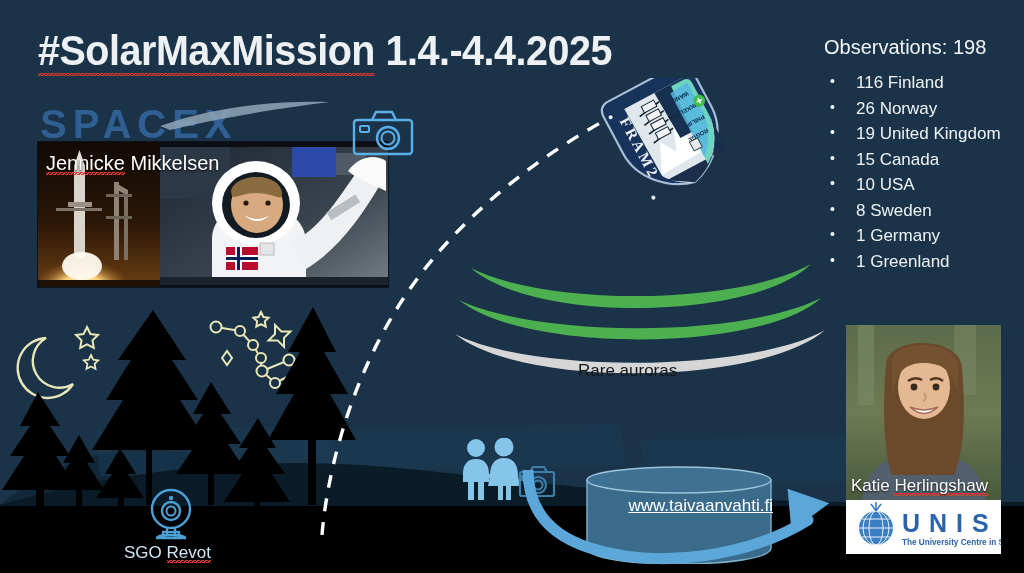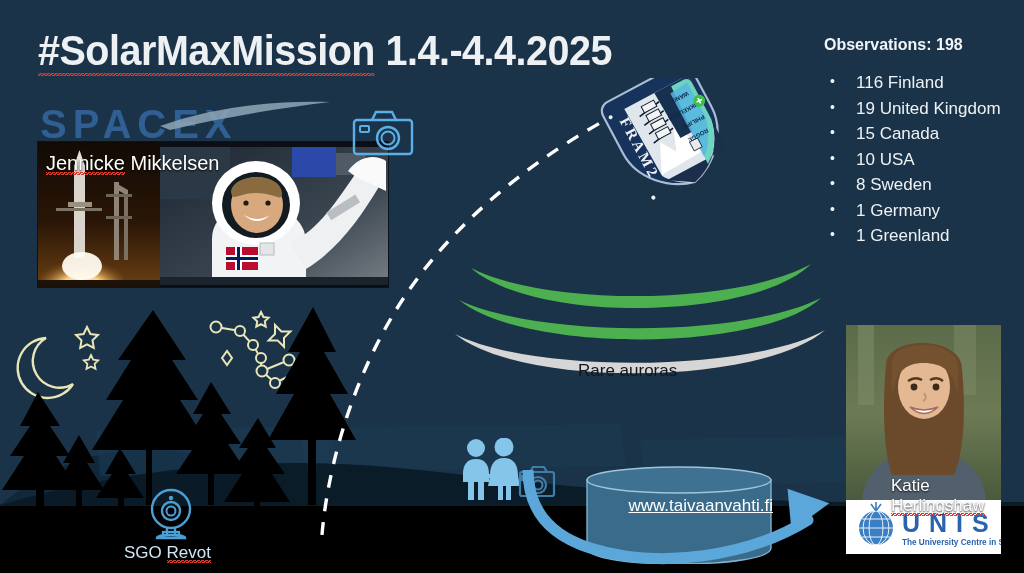--- a/index.html
+++ b/index.html
@@ -28,21 +28,21 @@
     padding-bottom:2px;
   }
   .spell2{
     background-image:repeating-linear-gradient(135deg,#e0392b 0,#e0392b 1px,transparent 1px,transparent 2px,#e0392b 2px,#e0392b 3px,transparent 3px,transparent 4px);
     background-repeat:repeat-x;background-size:4px 3px;background-position:0 100%;
     padding-bottom:1px;
   }
 
   
   .obs-title{
-    position:absolute;left:824px;top:36px;font-size:16px;font-weight:bold;color:#f2f5f7;
+    position:absolute;left:824px;top:36px;font-size:20px;font-weight:normal;color:#f2f5f7;
   }
   .obs-list{position:absolute;left:824px;top:70px;width:200px;margin:0;padding:0;list-style:none;}
   .obs-list li{
     position:relative;font-size:17px;color:#eef2f5;line-height:25.5px;padding-left:32px;white-space:nowrap;
   }
   .obs-list li::before{
     content:"\2022";position:absolute;left:6px;top:-1px;font-size:14px;color:#eef2f5;
   }
 
   
@@ -85,21 +85,20 @@
   .db-text .url{text-decoration:underline;}
 
   
   .bigarrow{position:absolute;left:520px;top:470px;width:330px;height:100px;}
 
   
   .katie{position:absolute;left:846px;top:325px;width:155px;height:175px;overflow:hidden;background:#4b5a3a;}
   .katie-name{
     position:absolute;left:851px;top:476px;font-size:17px;color:#ffffff;z-index:6;
     text-shadow:0 1px 2px rgba(0,0,0,.85);
-    margin-left:40px;
   }
   .unis{position:absolute;left:846px;top:500px;width:155px;height:54px;background:#ffffff;}
 
   
   .webcam{position:absolute;left:145px;top:488px;width:52px;height:52px;}
   .sgo-label{position:absolute;left:124px;top:543px;font-size:17px;color:#cfe6f5;white-space:nowrap;}
 </style>
 </head>
 <body>
 
@@ -150,20 +149,21 @@
     </g>
   </svg>
 
   <div class="title">
     <span class="spell">#SolarMaxMission</span><span> 1.4.-4.4.2025</span>
   </div>
 
   <div class="obs-title">Observations: 198</div>
   <ul class="obs-list">
     <li>116 Finland</li>
+    <li>26 Norway</li>
     <li>19 United Kingdom</li>
     <li>15 Canada</li>
     <li>10 USA</li>
     <li>8 Sweden</li>
     <li>1 Germany</li>
     <li>1 Greenland</li>
   </ul>
 
   <svg class="spacex" viewBox="0 0 290 52">
     <text x="0" y="38" font-family="'Liberation Sans',sans-serif" font-size="40" font-weight="bold" letter-spacing="6" fill="#2f5f93">SPACEX</text>

